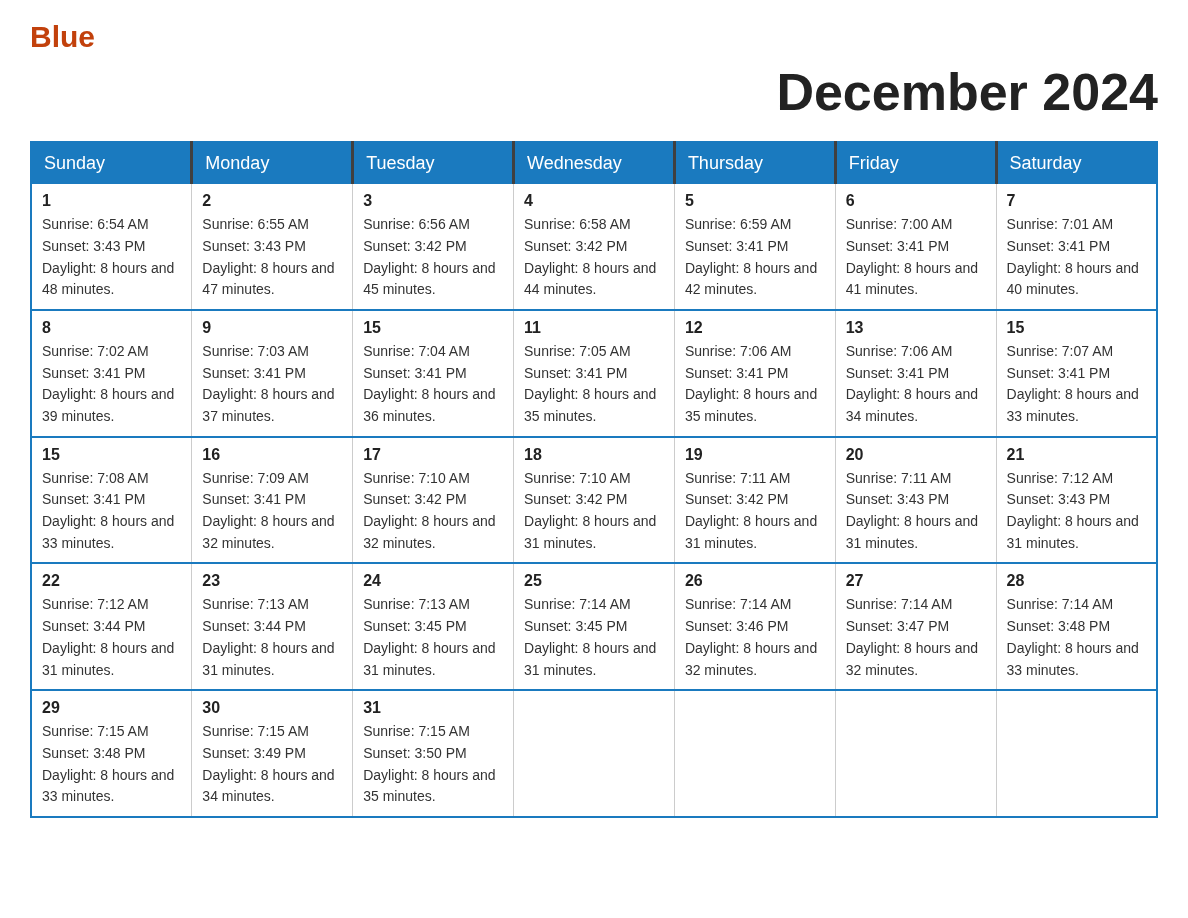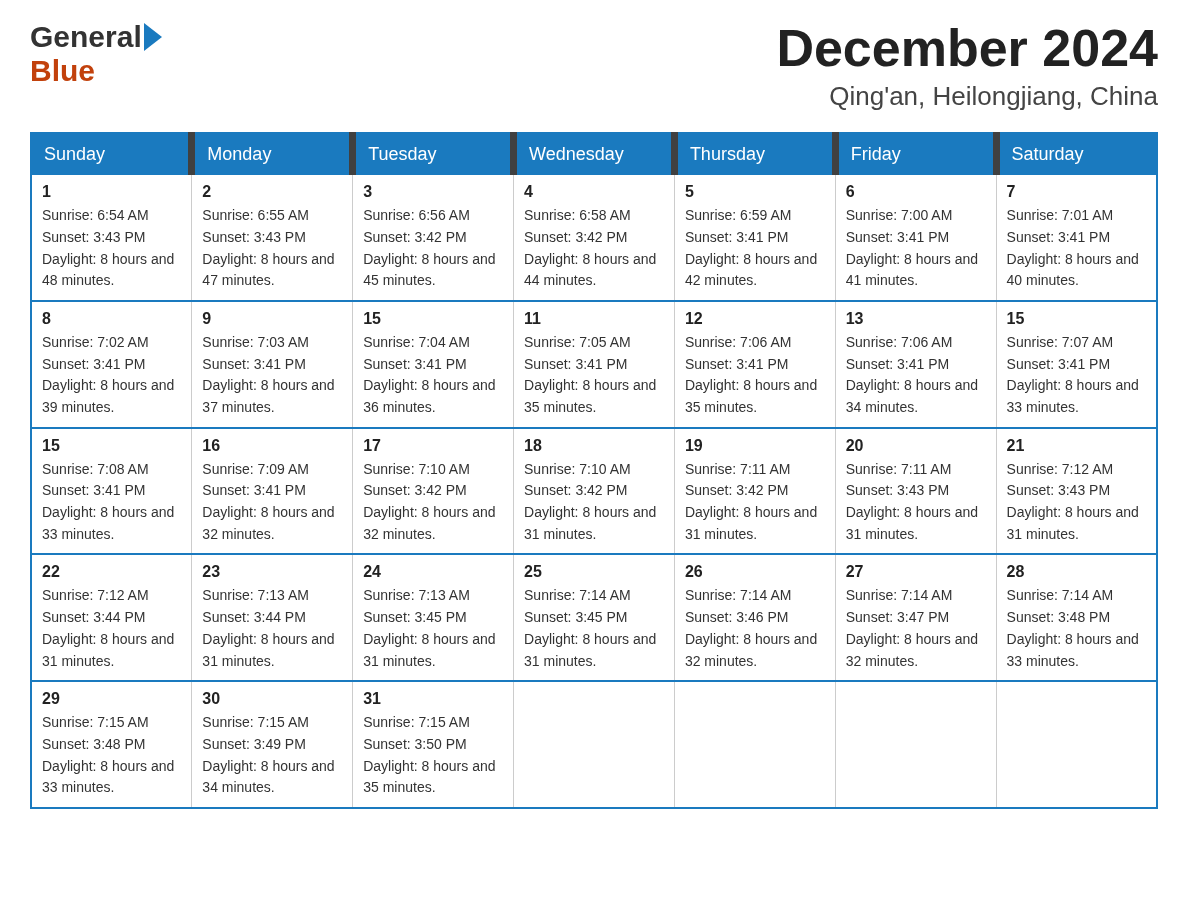--- a/index.html
+++ b/index.html
@@ -16,20 +16,21 @@
       align-items: flex-start;
       margin-bottom: 20px;
     }
     .logo {
       display: flex;
       flex-direction: column;
       align-items: flex-start;
     }
     .title-section {
       text-align: right;
+      margin-top: 44px;
     }
     .month-title {
       font-size: 52px;
       font-weight: bold;
       color: #222;
       line-height: 1.1;
     }
     .location-title {
       font-size: 26px;
       color: #444;
@@ -40,21 +41,21 @@
       border-collapse: collapse;
       border: 2px solid #1a7abf;
     }
     .calendar-table th {
       background-color: #1a7abf;
       color: #fff;
       font-size: 18px;
       font-weight: normal;
       padding: 10px 12px;
       text-align: left;
-      border-right: 7px solid #404040;
+      border-right: 3px solid #404040;
     }
     .calendar-table th:last-child {
       border-right: none;
     }
     .calendar-table td {
       vertical-align: top;
       padding: 8px 10px;
       border-right: 1px solid #ccc;
       border-bottom: 2px solid #1a7abf;
       width: 14.28%;
@@ -107,29 +108,24 @@
       font-weight: bold;
       color: #c2410c;
       margin-top: 0px;
     }
   </style>
 </head>
 <body>
 
 <div class="header">
   <div class="logo">
-    <div class="logo-row">
-      <span class="logo-text-general">General</span>
-      <span class="logo-arrow"></span>
-    </div>
     <span class="logo-text-blue">Blue</span>
   </div>
   <div class="title-section">
     <div class="month-title">December 2024</div>
-    <div class="location-title">Qing'an, Heilongjiang, China</div>
   </div>
 </div>
 
 <table class="calendar-table">
   <thead>
     <tr>
     <th>Sunday</th>
         <th>Monday</th>
         <th>Tuesday</th>
         <th>Wednesday</th>

